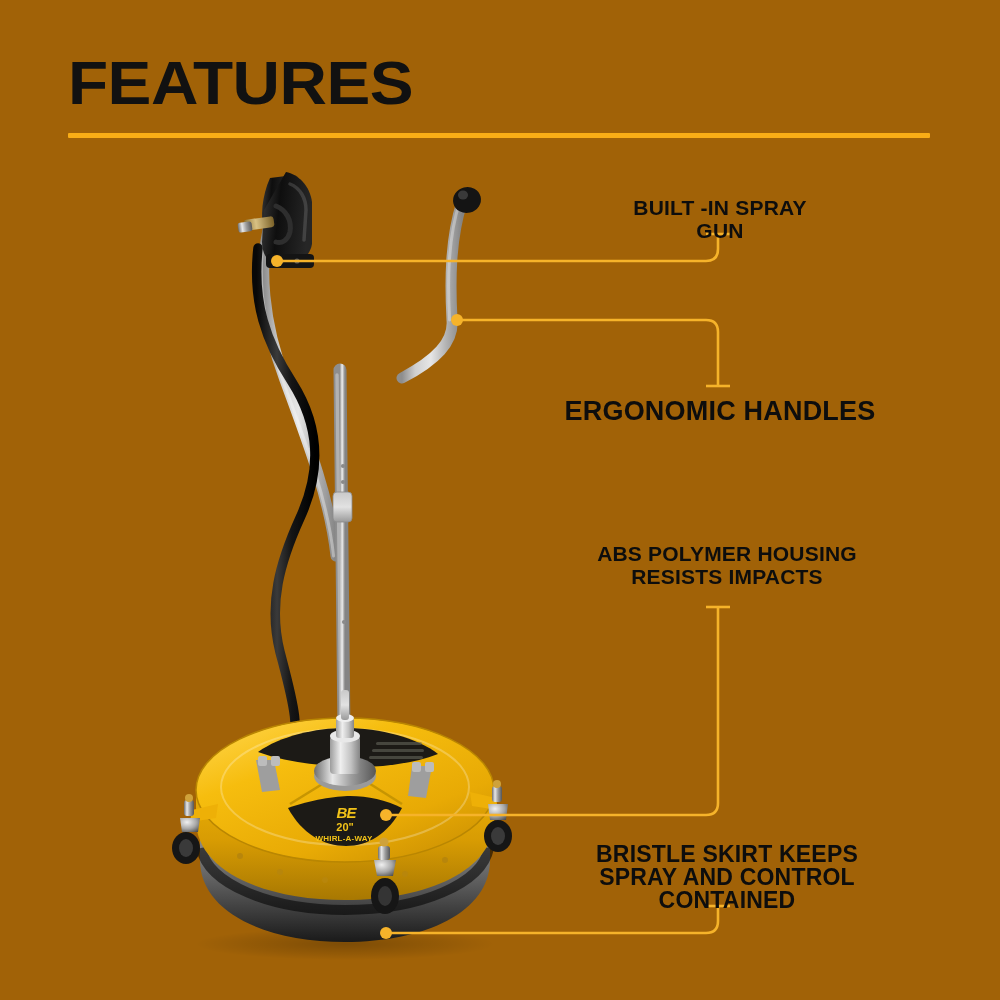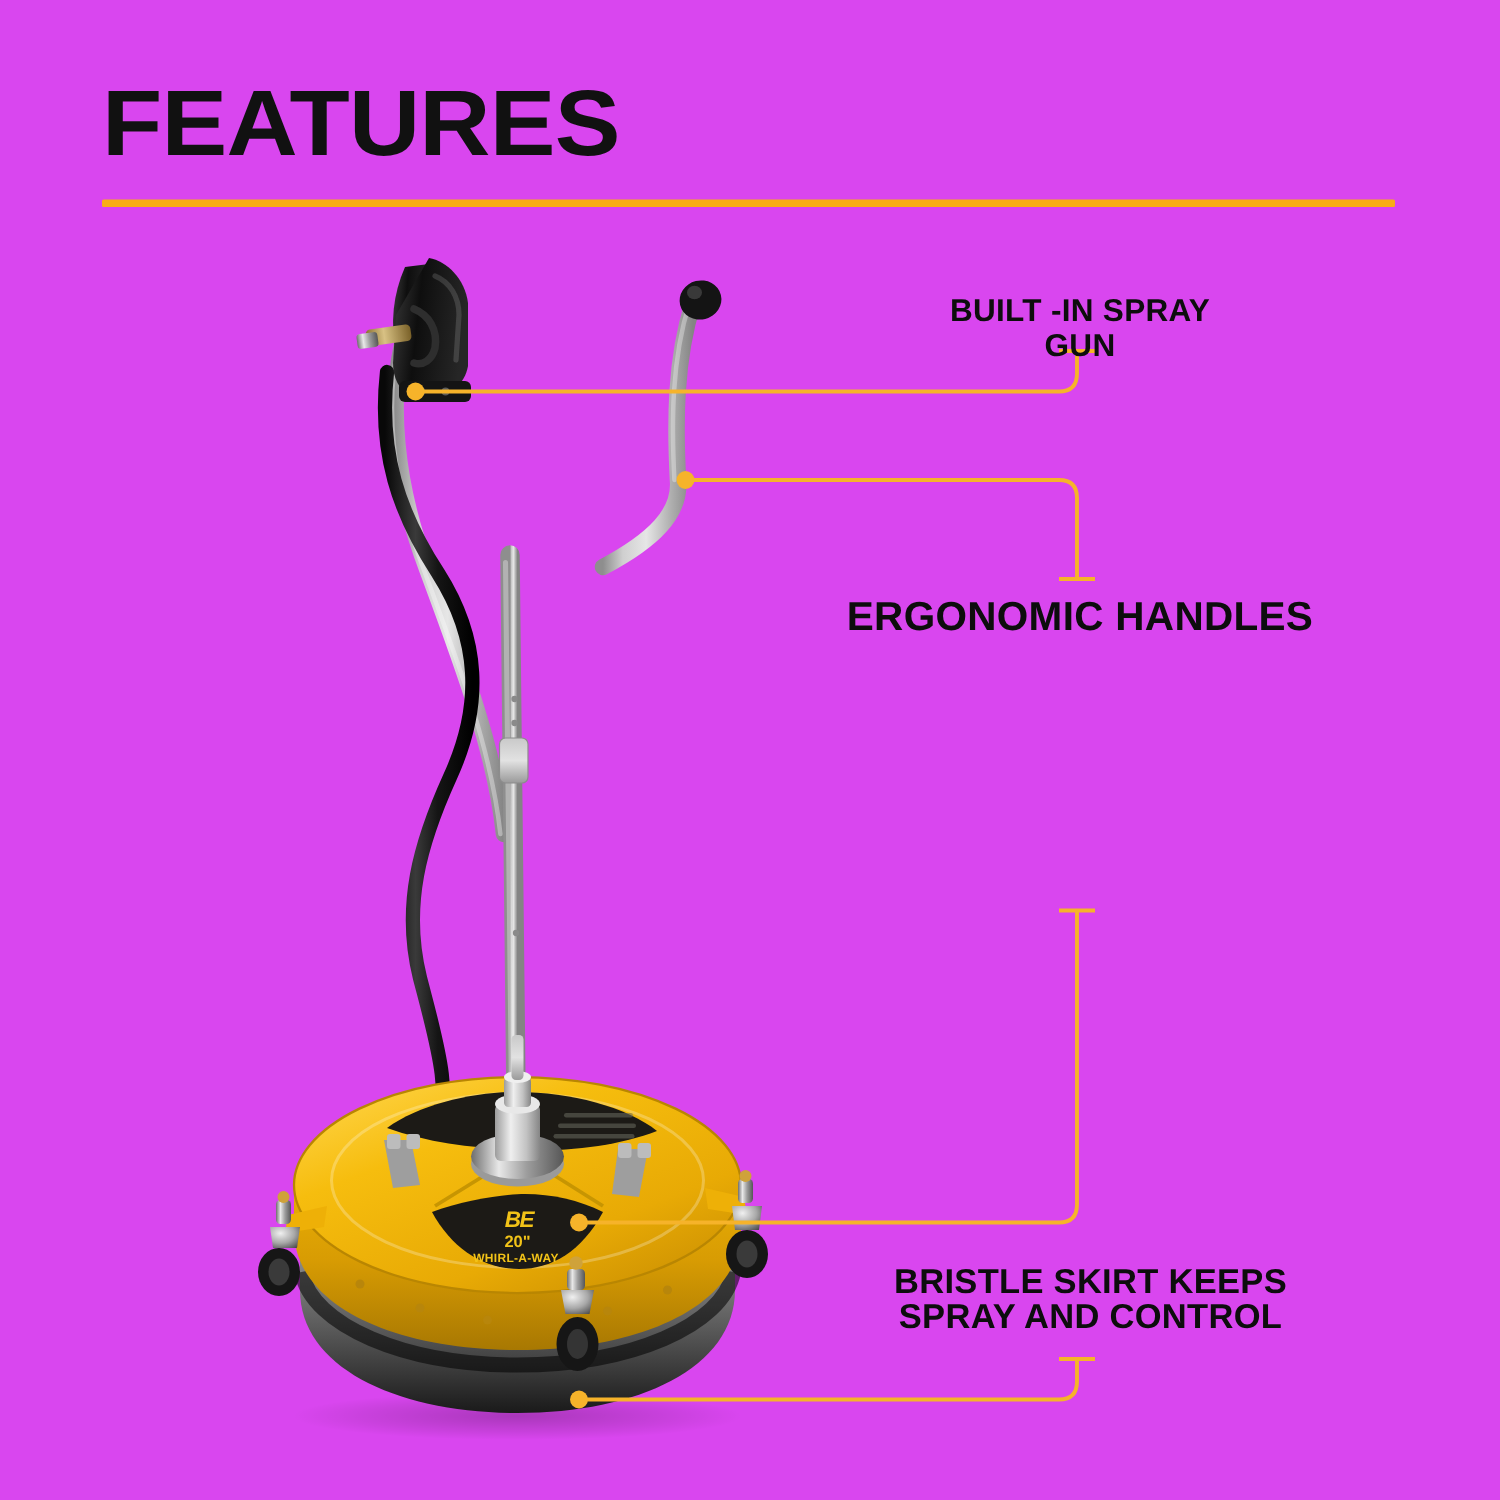--- a/index.html
+++ b/index.html
@@ -9,21 +9,21 @@
     background: #ffffff;
   }
   body {
     font-family: "Liberation Sans", sans-serif;
     -webkit-font-smoothing: antialiased;
   }
   #page {
     position: relative;
     width: 1000px;
     height: 1000px;
-    background: #d946ef;
+    background: #a16207;
     overflow: hidden;
   }
 
   
   #page-title {
     position: absolute;
     left: 68px;
     top: 52px;
     font-size: 62px;
     line-height: 62px;
@@ -334,19 +334,24 @@
 
   <div class="callout-text" id="callout-1-text">
     <span class="ln">BUILT -IN SPRAY</span>
     <span class="ln">GUN</span>
   </div>
 
   <div class="callout-text" id="callout-2-text">
     <span class="ln">ERGONOMIC HANDLES</span>
   </div>
 
+  <div class="callout-text" id="callout-3-text">
+    <span class="ln">ABS POLYMER HOUSING</span>
+    <span class="ln">RESISTS IMPACTS</span>
+  </div>
 
   <div class="callout-text" id="callout-4-text">
     <span class="ln">BRISTLE SKIRT KEEPS</span>
     <span class="ln">SPRAY AND CONTROL</span>
+    <span class="ln">CONTAINED</span>
   </div>
 
 </div>
 
 </body></html>

